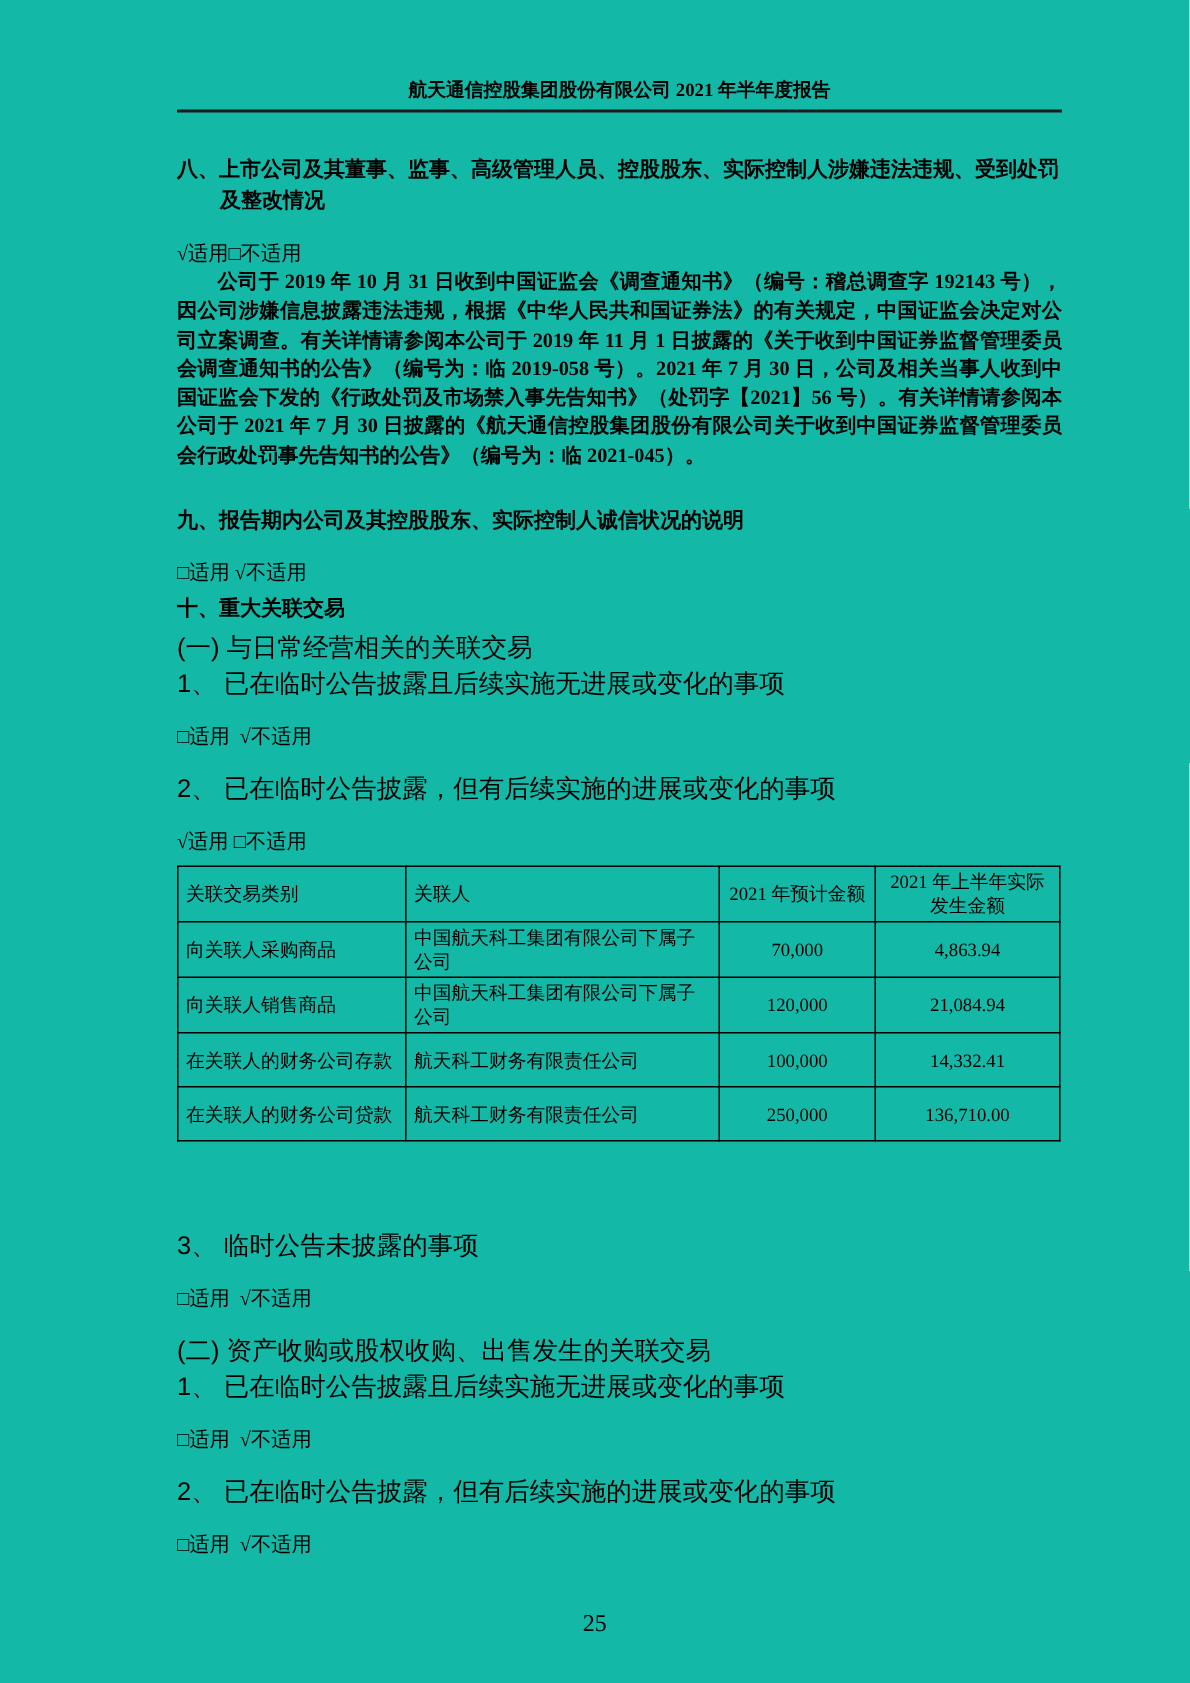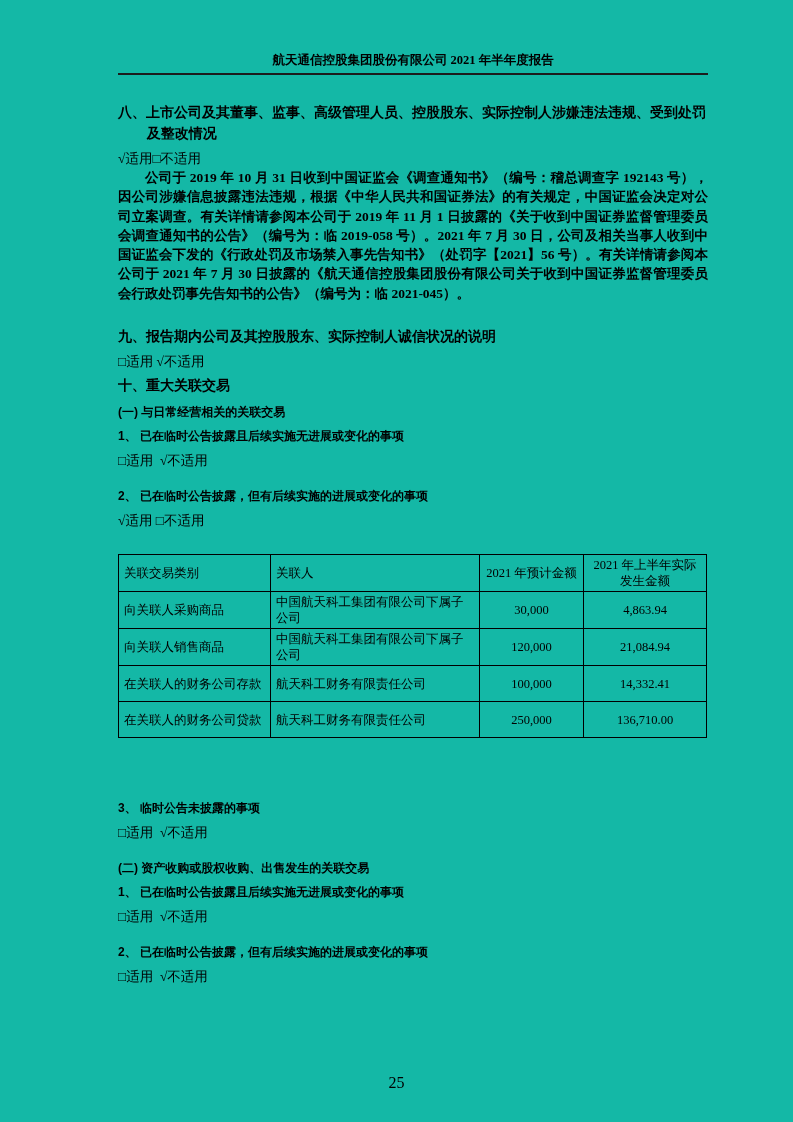--- a/index.html
+++ b/index.html
@@ -36,42 +36,42 @@
     font-family: "Liberation Sans", "DejaVu Sans", sans-serif;
     font-weight: bold;
     font-size: 14px;
     line-height: 21px;
     padding-left: 2.05em;
     text-indent: -2.05em;
     white-space: pre-wrap;
   }
   .h-sub {
     font-family: "Liberation Sans", "DejaVu Sans", sans-serif;
-    font-weight: bold;
-    font-size: 12px;
+    font-weight: normal;
+    font-size: 17px;
     line-height: 20px;
     white-space: pre-wrap;
   }
   .applicability {
     font-size: 13.5px;
     line-height: 19px;
     white-space: pre-wrap;
   }
   .para {
     font-size: 13.5px;
     line-height: 19.3px;
     text-align: justify;
     text-indent: 2em;
     white-space: pre-wrap;
     font-weight: bold;
   }
   table.rel-table {
     border-collapse: collapse;
     width: 588px;
-    margin-top: 24px;
+    margin-top: 7px;
     font-size: 12.5px;
     table-layout: fixed;
   }
   table.rel-table th, table.rel-table td {
     border: 1px solid #000000;
     font-weight: normal;
     padding: 2px 5px;
     text-align: center;
     vertical-align: middle;
     line-height: 16px;
@@ -84,21 +84,21 @@
     position: absolute;
     bottom: 32px;
     left: 0;
     width: 793px;
     text-align: center;
     font-size: 16px;
     line-height: 14px;
   }
   
   .mt-sec8       { margin-top: 27px; }
-  .mt-tight      { margin-top: 5px; }
+  .mt-tight      { margin-top: 15px; }
   .mt-para       { margin-top: 0px; }
   .mt-sec9       { margin-top: 23px; }
   .mt-sec10      { margin-top: 4px; }
   .mt-sub        { margin-top: 6px; }
   .mt-item       { margin-top: 4px; }
   .mt-item-gap   { margin-top: 16px; }
   .mt-after-tbl  { margin-top: 60px; }
   .mt-sub2       { margin-top: 16px; }
 </style>
 </head>
@@ -139,21 +139,21 @@
           <th class="al">关联交易类别</th>
           <th class="al">关联人</th>
           <th>2021 年预计金额</th>
           <th>2021 年上半年实际发生金额</th>
         </tr>
       </thead>
       <tbody>
         <tr>
           <td class="al">向关联人采购商品</td>
           <td class="al">中国航天科工集团有限公司下属子公司</td>
-          <td>30,000</td>
+          <td>70,000</td>
           <td>4,863.94</td>
         </tr>
         <tr>
           <td class="al">向关联人销售商品</td>
           <td class="al">中国航天科工集团有限公司下属子公司</td>
           <td>120,000</td>
           <td>21,084.94</td>
         </tr>
         <tr>
           <td class="al">在关联人的财务公司存款</td>

